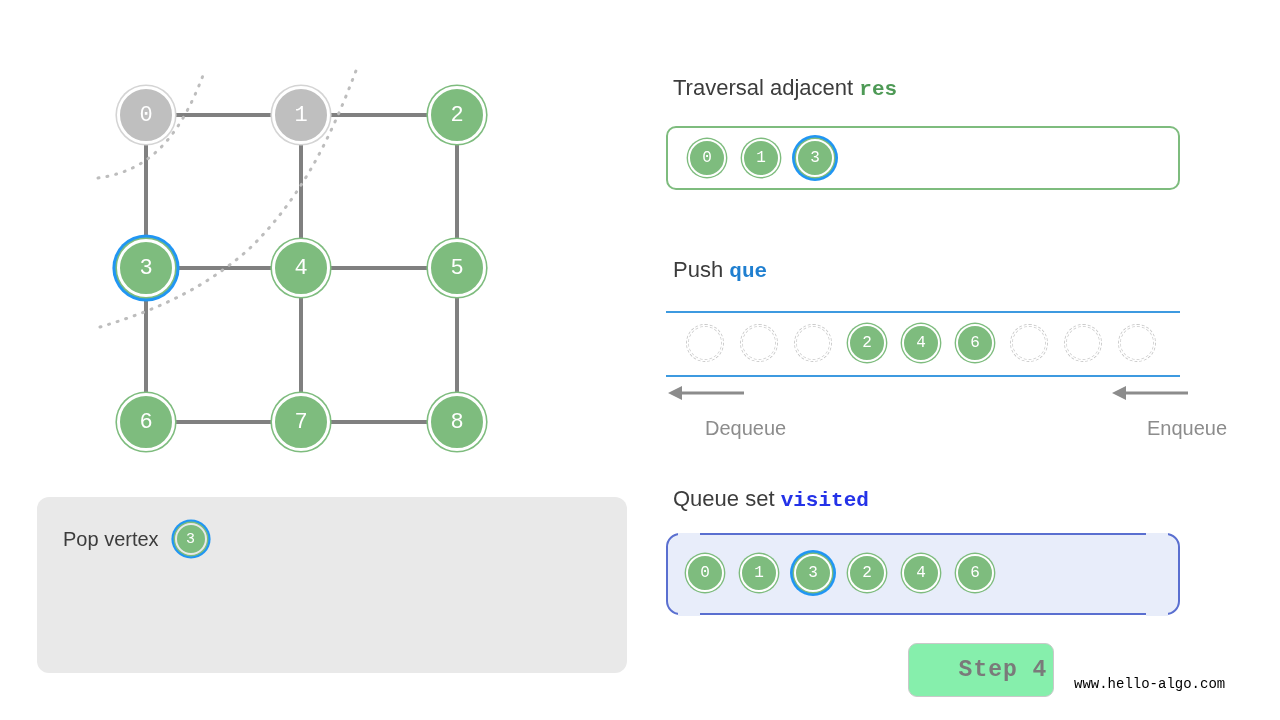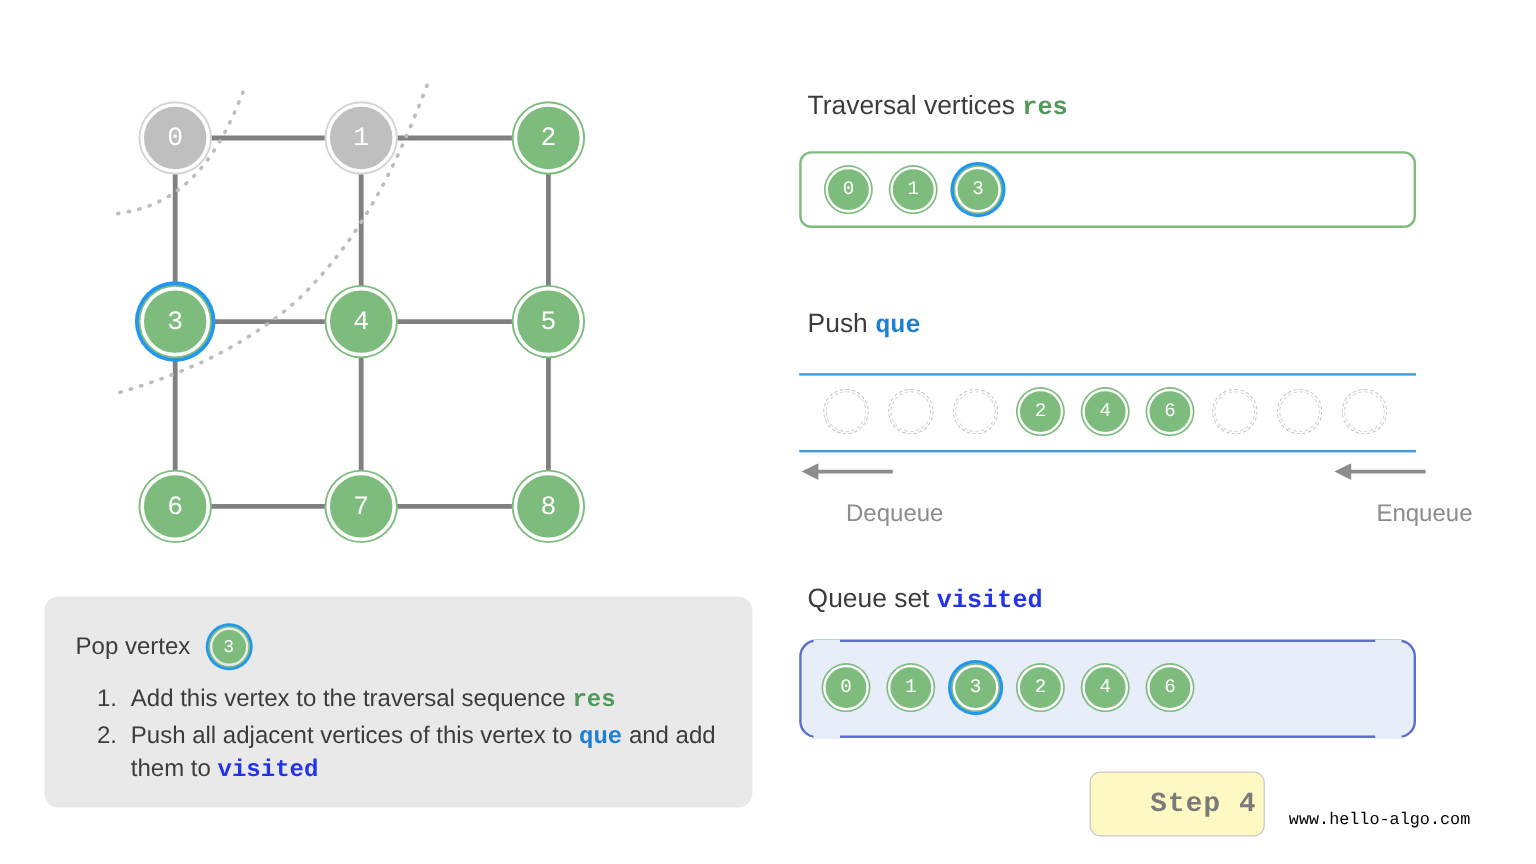--- a/index.html
+++ b/index.html
@@ -194,21 +194,21 @@
     z-index: 3;
   }
 
   
   #step-badge {
     position: absolute;
     left: 908px; top: 643px;
     width: 146px; height: 54px;
     border: 1.6px solid #c9c9c9;
     border-radius: 9px;
-    background: #fef9c3;
+    background: #86efac;
     display: flex; align-items: center; justify-content: center;
     font-family: "Liberation Mono", monospace;
     font-size: 23px;
     font-weight: bold;
     color: #7a7a7a;
     letter-spacing: 1px;
     box-sizing: border-box;
     padding-left: 44px;
   }
   #watermark {
@@ -255,32 +255,24 @@
       <div class="gnode" style="left: 301px; top: 422px;">7</div>
       <div class="gnode" style="left: 457px; top: 422px;">8</div>
     </div>
 </div>
 
 <div id="caption-box">
   <div id="caption-lead">
     <span>Pop vertex</span>
     <span class="inline-node">3</span>
   </div>
-  <ol id="caption-list">
-    <li>
-      <span>Add this vertex to the traversal sequence </span><span class="kw-res">res</span>
-    </li>
-    <li>
-      <span>Push all adjacent vertices of this vertex to </span><span class="kw-que">que</span><span> and add them to </span><span class="kw-vis2">visited</span>
-    </li>
-  </ol>
 </div>
 
 <div class="sect-title" style="left:673px; top:75px;">
-  <span>Traversal vertices</span>
+  <span>Traversal adjacent</span>
   <span class="mono kw-res">res</span>
 </div>
 <div id="res-box"></div>
 <div class="slot-row" id="res-slots" style="left:688px; top:139px;">
     <div class="cnode" style="position: relative;">0</div>
     <div class="cnode" style="position: relative;">1</div>
     <div class="cnode current" style="position: relative;">3</div>
   </div>
 
 <div class="sect-title" style="left:673px; top:257px;">

